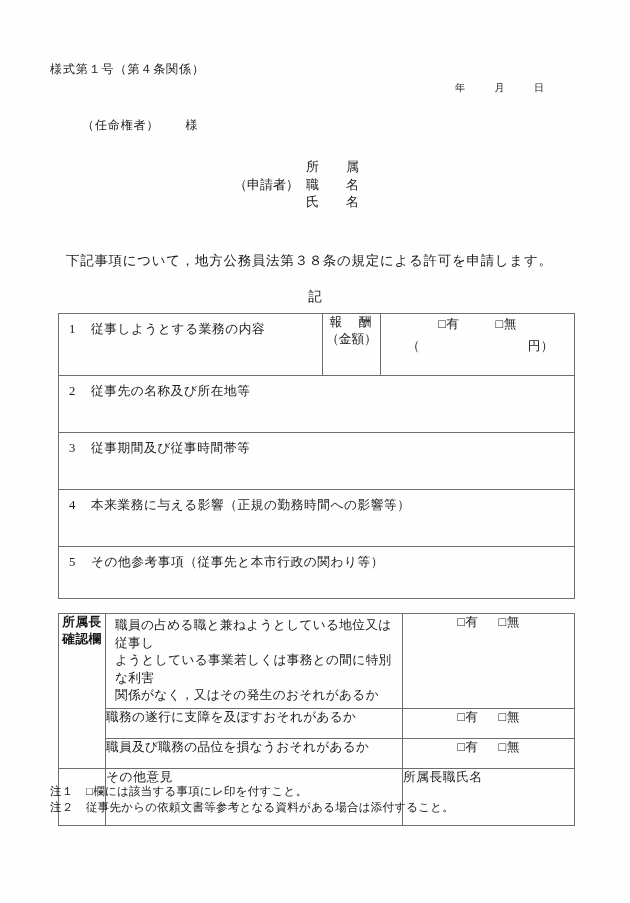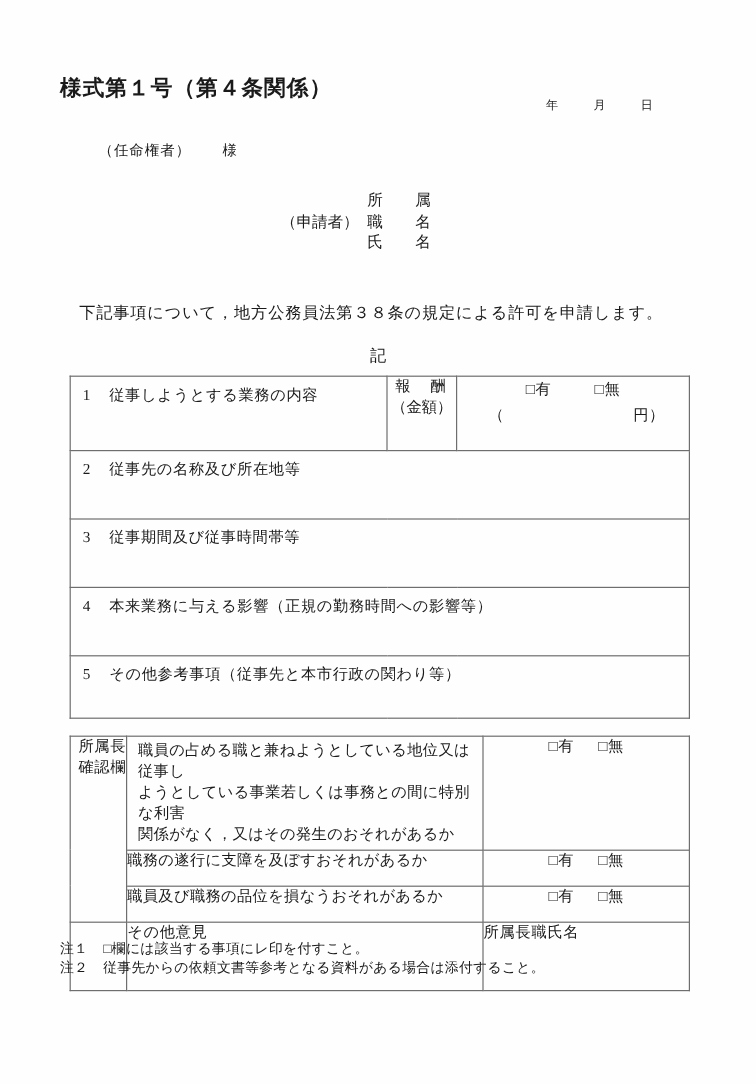--- a/index.html
+++ b/index.html
@@ -21,24 +21,23 @@
     width: 630px;
     height: 903px;
     background: #fefefe;
   }
 
   
   .form-no {
     position: absolute;
     left: 50px;
     top: 61px;
-    font-size: 18px;
+    font-size: 12px;
     letter-spacing: 0.9px;
     white-space: nowrap;
-    font-weight: bold;
   }
   .date-line {
     position: absolute;
     left: 455px;
     top: 81px;
     font-size: 10px;
     letter-spacing: 0.5px;
     white-space: nowrap;
   }
   .date-line span { margin-right: 26px; }
@@ -149,24 +148,25 @@
   .amt-row {
     margin-top: 5px;
     padding: 0 20px 0 26px;
     display: flex;
     justify-content: space-between;
     letter-spacing: 0.5px;
   }
 
   
   .conf-label {
-    text-align: right;
+    text-align: center;
     vertical-align: middle;
     line-height: 17px;
     letter-spacing: 0.5px;
+    font-weight: bold;
   }
   .q-cell {
     vertical-align: middle;
     padding: 4px 6px 4px 9px;
     line-height: 17.5px;
     letter-spacing: 0.3px;
   }
   .q-cell.three { padding: 3px 4px 3px 9px; }
   .yn-cell {
     vertical-align: middle;

